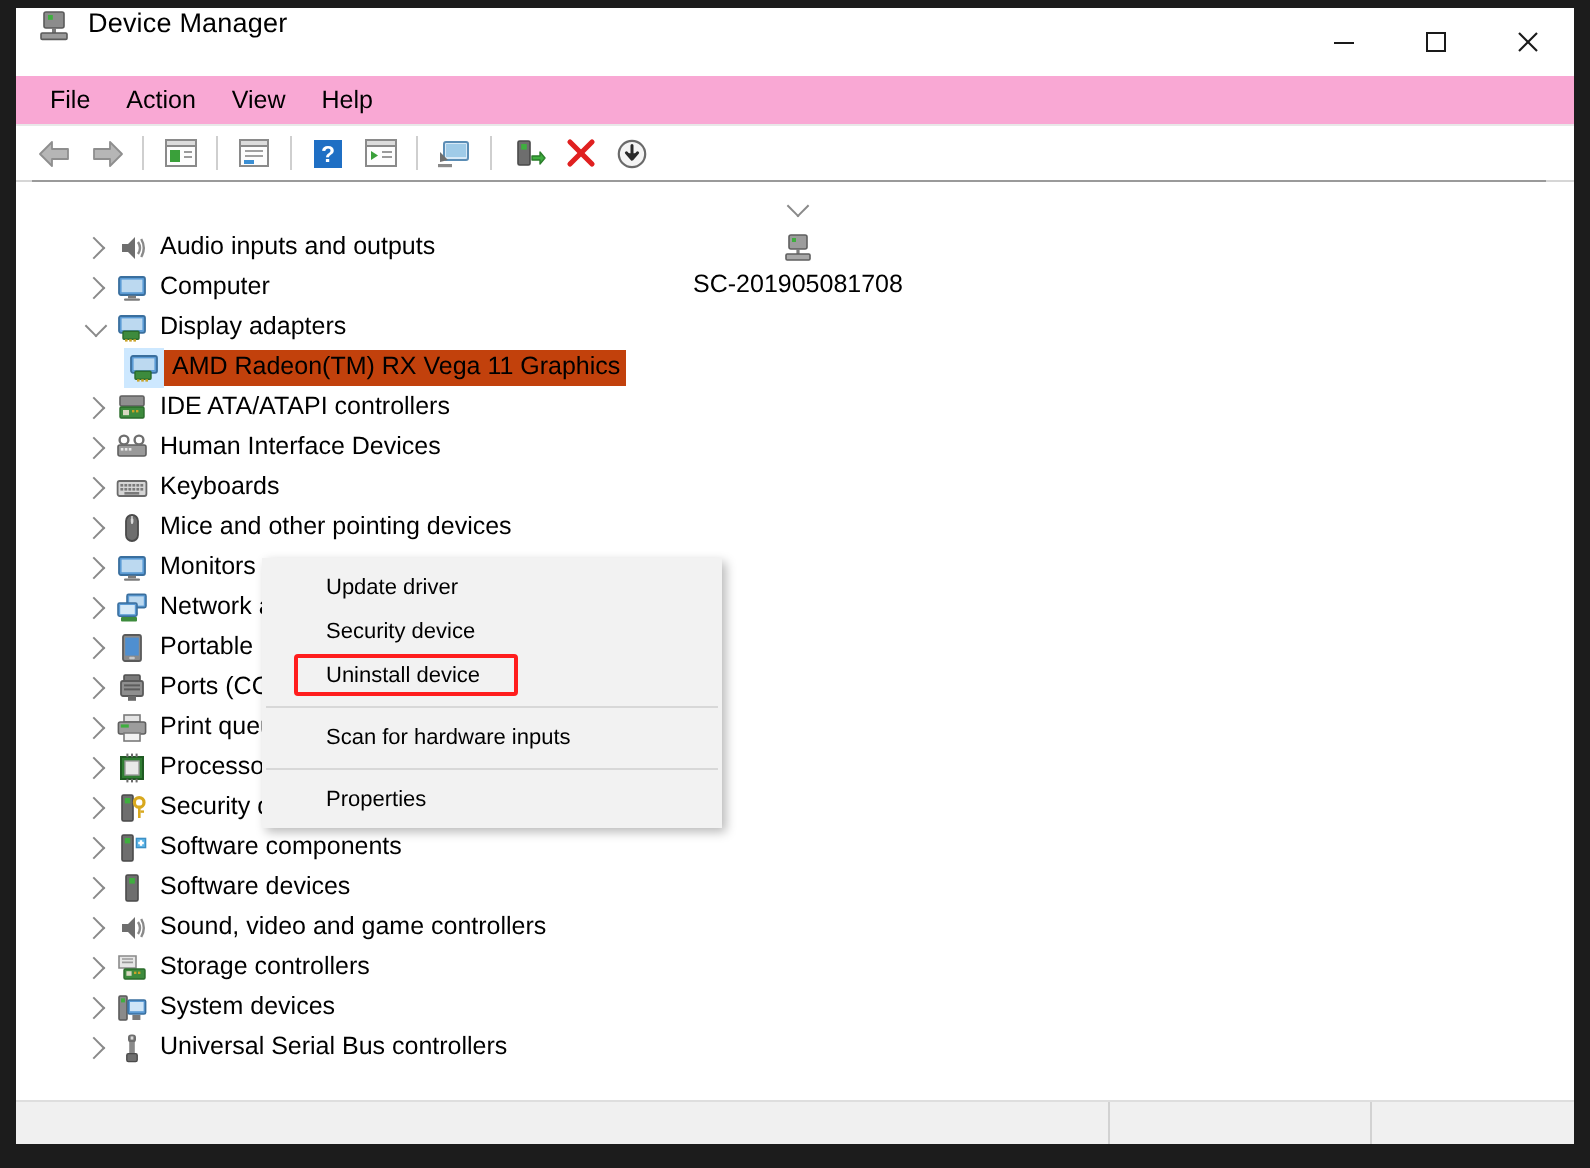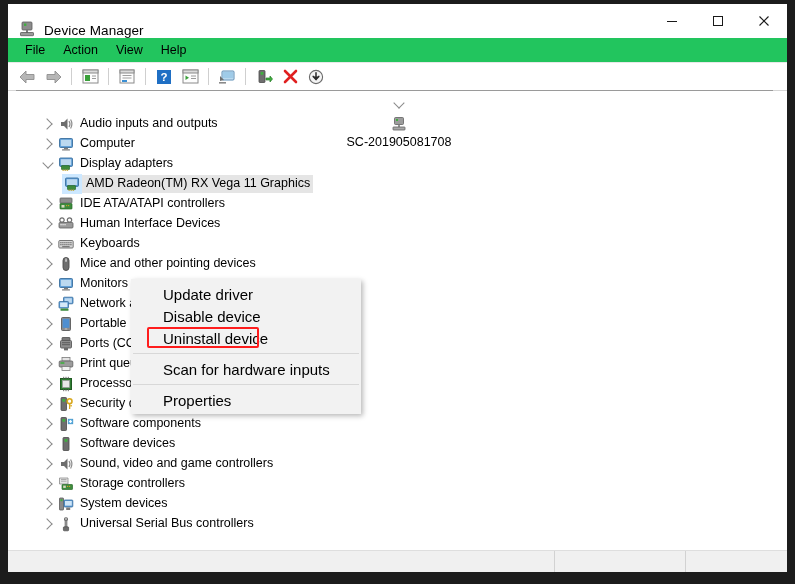--- a/index.html
+++ b/index.html
@@ -26,21 +26,21 @@
     box-sizing: border-box;
     overflow: hidden;
   }
 
   
   .titlebar {
     position: relative;
     height: 34px;
     background: #ffffff;
     display: flex;
-    align-items: flex-end;
+    align-items: flex-start;
   }
   .title-icon {
     margin-left: 10px;
     margin-right: 8px;
     width: 18px;
     height: 18px;
     position: relative;
     flex: 0 0 auto;
   }
   .title-text {
@@ -66,21 +66,21 @@
     padding: 0;
     cursor: default;
   }
 
   
   .menubar {
     height: 24px;
     display: flex;
     align-items: center;
     padding-left: 8px;
-    background: #22c55e;
+    background: #f9a8d4;
     border-bottom: 1px solid #e8e8e8;
   }
   .menu-item {
     font-size: 12.5px;
     color: #000000;
     padding: 3px 9px;
     cursor: default;
   }
 
   
@@ -125,21 +125,21 @@
   }
   .tree-row {
     height: 20px;
     display: flex;
     align-items: center;
     white-space: nowrap;
     cursor: default;
     position: relative;
   }
   .tree-row.selected .row-label {
-    background: #e5e5e5;
+    background: #c2410c;
   }
   .tree-row.selected .row-icon {
     background: #cde8ff;
   }
   .expander {
     width: 16px;
     height: 20px;
     display: flex;
     align-items: center;
     justify-content: center;
@@ -202,21 +202,21 @@
     box-shadow: 2px 2px 5px rgba(0,0,0,0.28);
     padding: 4px 0 3px 0;
     box-sizing: border-box;
     z-index: 50;
   }
   .ctx-item {
     height: 22px;
     display: flex;
     align-items: center;
     padding-left: 32px;
-    font-size: 15px;
+    font-size: 11px;
     color: #000000;
     cursor: default;
     position: relative;
   }
   .ctx-item.bold { font-weight: normal; }
   .ctx-sep {
     height: 1px;
     background: #d8d8d8;
     margin: 4px 2px 4px 2px;
   }
@@ -716,21 +716,21 @@
             <rect x="7.3" y="2.2" width="1.4" height="1.6" fill="#dadada"></rect>
           </svg>
         </span>
         <span class="row-label">Universal Serial Bus controllers</span>
       </div>
 
     </div>
 
     <div class="ctx-menu">
       <div class="ctx-item">Update driver</div>
-      <div class="ctx-item">Disable device</div>
+      <div class="ctx-item">Security device</div>
       <div class="ctx-item">Uninstall device<span class="highlight-box"></span></div>
       <div class="ctx-sep"></div>
       <div class="ctx-item">Scan for hardware inputs</div>
       <div class="ctx-sep"></div>
       <div class="ctx-item bold">Properties</div>
     </div>
   </div>
 
   <div class="statusbar">
     <div class="status-cell main"></div>

